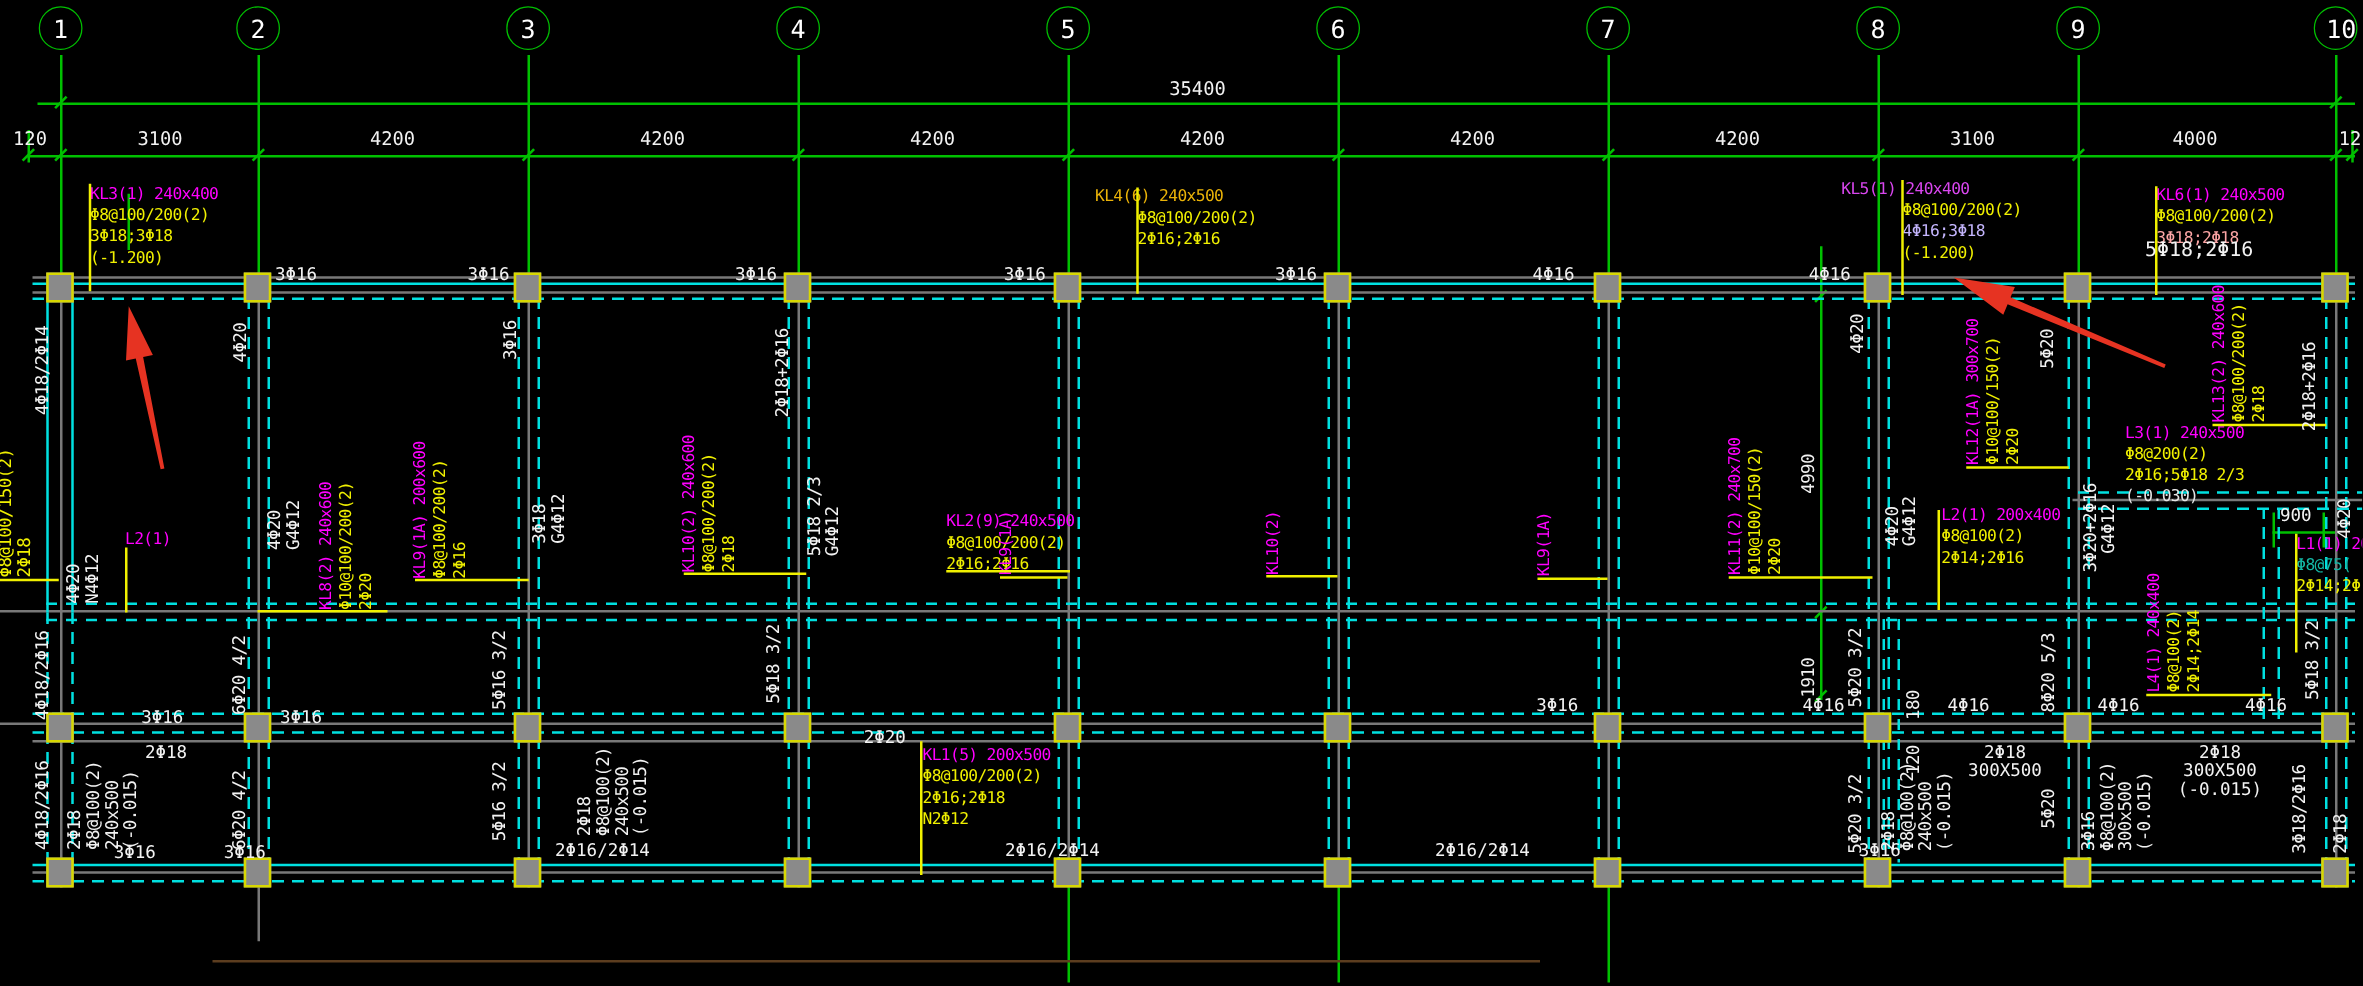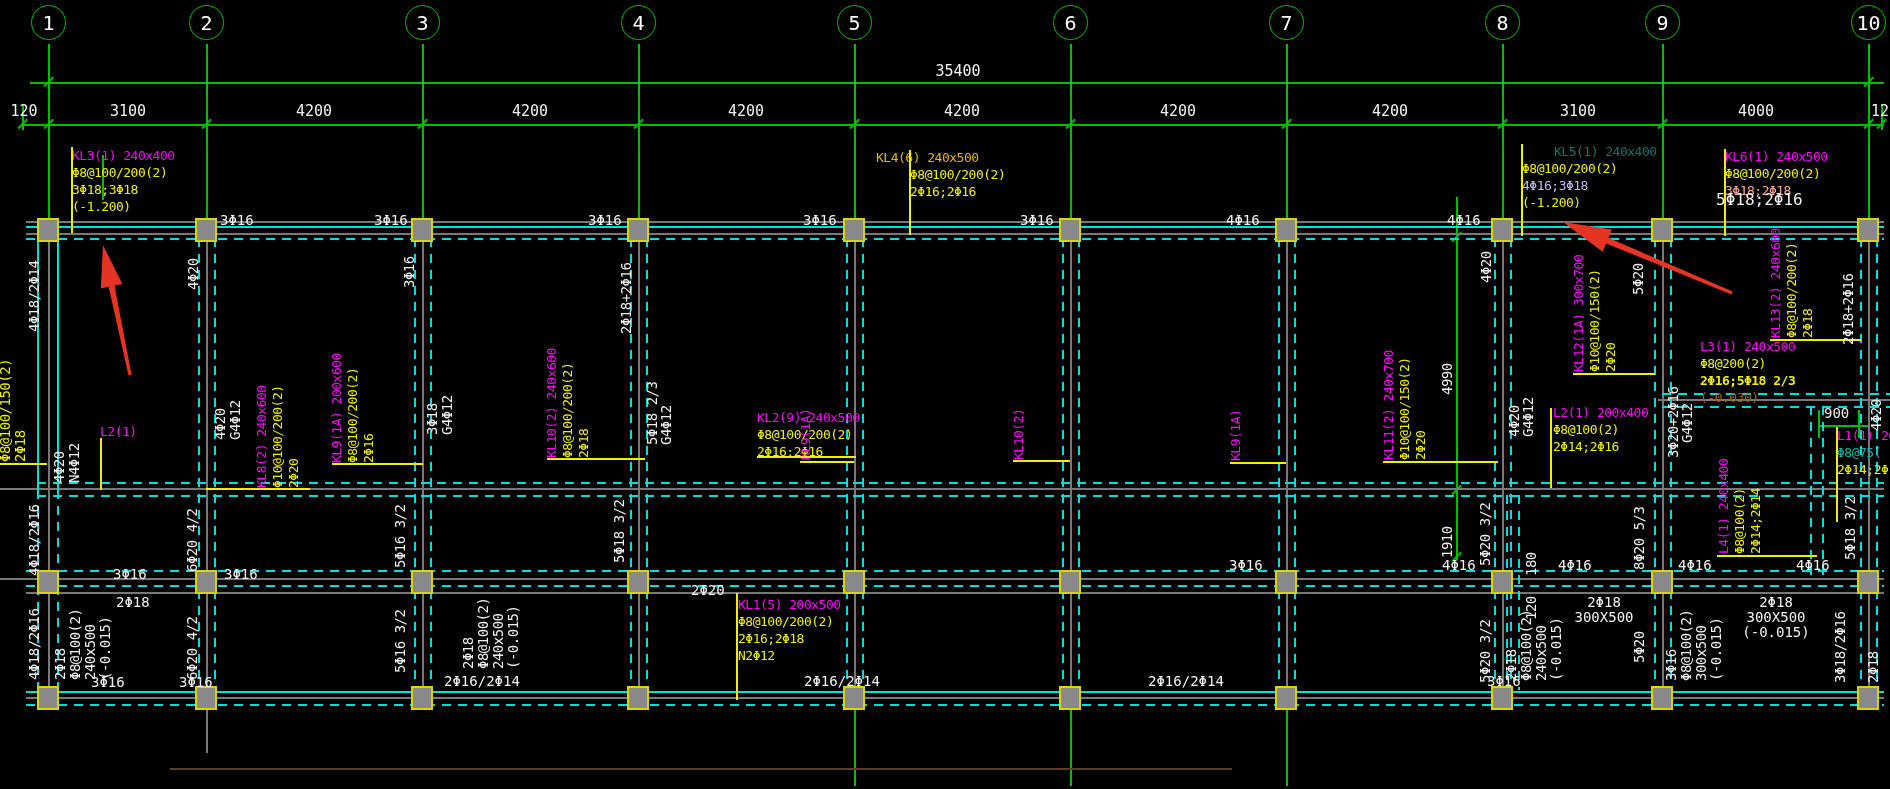--- a/index.html
+++ b/index.html
@@ -165,21 +165,21 @@
     </div>
     <div class="bubble" style="left: 1269px; top: 5px;">
       <span>7</span>
     </div>
     <div class="bubble" style="left: 1485px; top: 5px;">
       <span>8</span>
     </div>
     <div class="bubble" style="left: 1645px; top: 5px;">
       <span>9</span>
     </div>
-    <div class="bubble" style="left: 1851px; top: 5px;">
+    <div class="bubble" style="left: 1851px; top: 5px; justify-content: flex-end;">
       <span>10</span>
     </div>
     <div class="txt ctr" style="left: 958px; top: 64px;">35400</div>
     <div class="txt ctr" style="left: 24px; top: 104px;">120</div>
     <div class="txt ctr" style="left: 128px; top: 104px;">3100</div>
     <div class="txt ctr" style="left: 314px; top: 104px;">4200</div>
     <div class="txt ctr" style="left: 530px; top: 104px;">4200</div>
     <div class="txt ctr" style="left: 746px; top: 104px;">4200</div>
     <div class="txt ctr" style="left: 962px; top: 104px;">4200</div>
     <div class="txt ctr" style="left: 1178px; top: 104px;">4200</div>
@@ -187,34 +187,34 @@
     <div class="txt ctr" style="left: 1578px; top: 104px;">3100</div>
     <div class="txt ctr" style="left: 1756px; top: 104px;">4000</div>
     <div class="txt ctr" style="left: 1880px; top: 104px;">12</div>
     <div class="lbl" style="left: 72px; top: 147px; color: rgb(255, 0, 255);">KL3(1) 240x400</div>
     <div class="lbl" style="left: 72px; top: 164px; color: rgb(240, 240, 0);">Φ8@100/200(2)</div>
     <div class="lbl" style="left: 72px; top: 181px; color: rgb(240, 240, 0);">3Φ18;3Φ18</div>
     <div class="lbl" style="left: 72px; top: 198px; color: rgb(240, 240, 0);">(-1.200)</div>
     <div class="lbl" style="left: 876px; top: 149px; color: #eab308;">KL4(6) 240x500</div>
     <div class="lbl" style="left: 910px; top: 166px; color: rgb(240, 240, 0);">Φ8@100/200(2)</div>
     <div class="lbl" style="left: 910px; top: 183px; color: rgb(240, 240, 0);">2Φ16;2Φ16</div>
-    <div class="lbl" style="left: 1554px; top: 143px; color: #0f766e;">KL5(1) 240x400</div>
+    <div class="lbl" style="left: 1473px; top: 143px; color: #d946ef;">KL5(1) 240x400</div>
     <div class="lbl" style="left: 1522px; top: 160px; color: rgb(240, 240, 0);">Φ8@100/200(2)</div>
     <div class="lbl" style="left: 1522px; top: 177px; color: #c4b5fd;">4Φ16;3Φ18</div>
     <div class="lbl" style="left: 1522px; top: 194px; color: rgb(240, 240, 0);">(-1.200)</div>
     <div class="lbl" style="left: 1725px; top: 148px; color: rgb(255, 0, 255);">KL6(1) 240x500</div>
     <div class="lbl" style="left: 1725px; top: 165px; color: rgb(240, 240, 0);">Φ8@100/200(2)</div>
     <div class="lbl" style="left: 1725px; top: 182px; color: #fca5a5;">3Φ18;2Φ18</div>
     <div class="lbl" style="left: 757px; top: 409px; color: rgb(255, 0, 255);">KL2(9) 240x500</div>
     <div class="lbl" style="left: 757px; top: 426px; color: rgb(240, 240, 0);">Φ8@100/200(2)</div>
     <div class="lbl" style="left: 757px; top: 443px; color: rgb(240, 240, 0);">2Φ16;2Φ16</div>
     <div class="lbl" style="left: 1700px; top: 338px; color: rgb(255, 0, 255);">L3(1) 240x500</div>
     <div class="lbl" style="left: 1700px; top: 355px; color: rgb(240, 240, 0);">Φ8@200(2)</div>
-    <div class="lbl" style="left: 1700px; top: 372px; color: rgb(240, 240, 0); font-weight: bold;">2Φ16;5Φ18 2/3</div>
-    <div class="lbl" style="left: 1700px; top: 389px; color: #a16207; text-align: center;">(-0.030)</div>
+    <div class="lbl" style="left: 1700px; top: 372px; color: rgb(240, 240, 0);">2Φ16;5Φ18 2/3</div>
+    <div class="lbl" style="left: 1700px; top: 389px; color: #e5e5e5; text-align: center;">(-0.030)</div>
     <div class="lbl" style="left: 1553px; top: 404px; color: rgb(255, 0, 255);">L2(1) 200x400</div>
     <div class="lbl" style="left: 1553px; top: 421px; color: rgb(240, 240, 0);">Φ8@100(2)</div>
     <div class="lbl" style="left: 1553px; top: 438px; color: rgb(240, 240, 0);">2Φ14;2Φ16</div>
     <div class="lbl" style="left: 1837px; top: 427px; color: rgb(255, 0, 255);">L1(1) 20</div>
     <div class="lbl" style="left: 1837px; top: 444px; color: #14b8a6;">Φ8@75(</div>
     <div class="lbl" style="left: 1837px; top: 461px; color: rgb(240, 240, 0);">2Φ14;2Φ</div>
     <div class="lbl" style="left: 738px; top: 596px; color: rgb(255, 0, 255);">KL1(5) 200x500</div>
     <div class="lbl" style="left: 738px; top: 613px; color: rgb(240, 240, 0);">Φ8@100/200(2)</div>
     <div class="lbl" style="left: 738px; top: 630px; color: rgb(240, 240, 0);">2Φ16;2Φ18</div>
     <div class="lbl" style="left: 738px; top: 647px; color: rgb(240, 240, 0);">N2Φ12</div>

